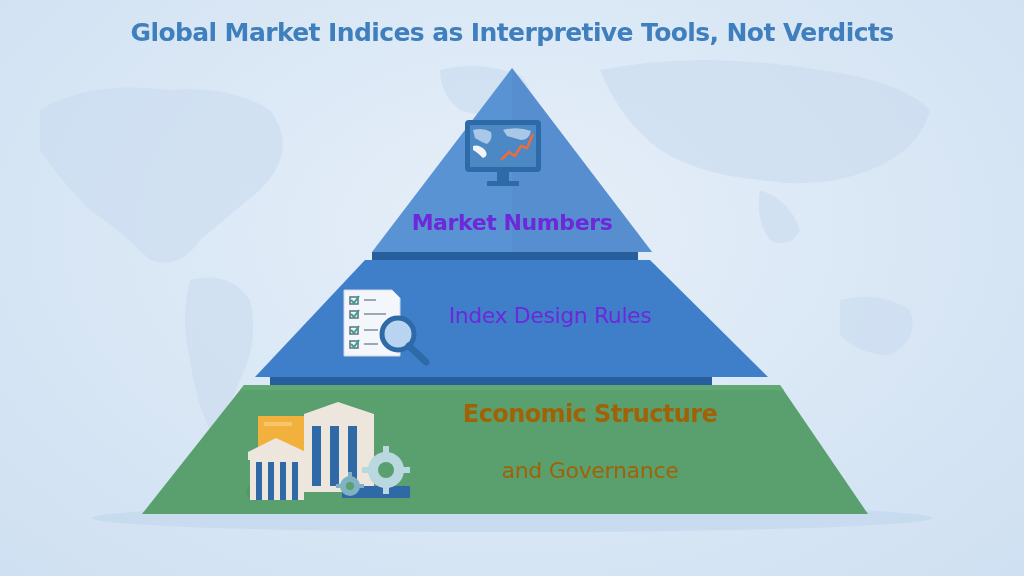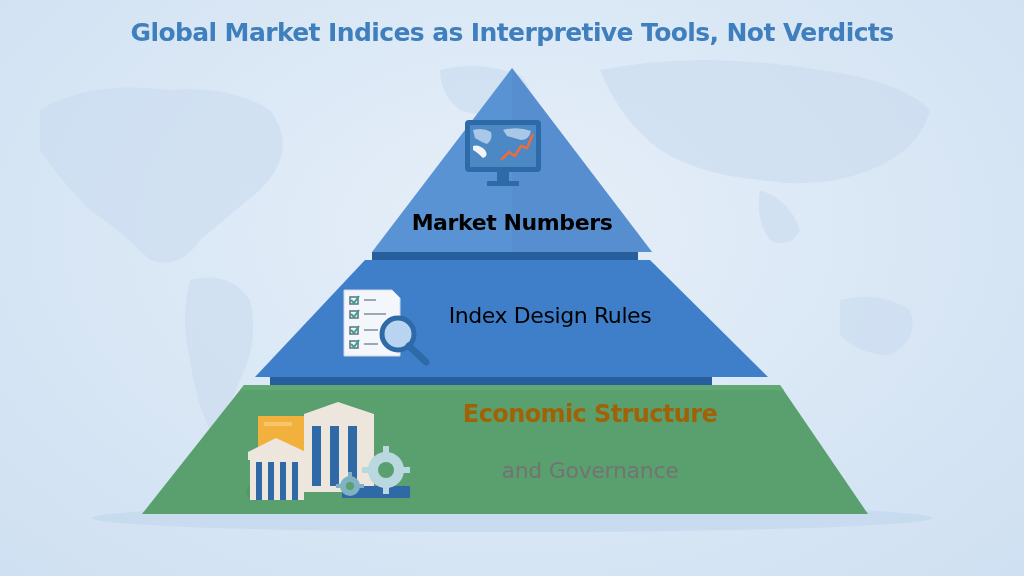--- a/index.html
+++ b/index.html
@@ -4,25 +4,25 @@
 <style>
   html,body{margin:0;padding:0;}
   body{width:1024px;height:576px;overflow:hidden;position:relative;
     background:radial-gradient(ellipse at 50% 40%, #e6eff9 0%, #d9e7f5 55%, #cfe0f2 100%);
     font-family:"Liberation Sans", "DejaVu Sans", sans-serif;}
   .map{position:absolute;left:0;top:0;width:1024px;height:576px;}
   .title{position:absolute;left:0;top:18px;width:1024px;text-align:center;
     font-family:"DejaVu Sans", sans-serif;font-size:25px;font-weight:bold;color:#3f7fbd;
     letter-spacing:-0.6px;}
   .pyr{position:absolute;left:0;top:0;width:1024px;height:576px;}
-  .label{position:absolute;text-align:center;color:#000000;font-family:"DejaVu Sans", sans-serif;}
+  .label{position:absolute;text-align:center;color:#6d28d9;font-family:"DejaVu Sans", sans-serif;}
   .lbl-top{left:382px;top:210px;width:260px;font-size:22px;font-weight:bold;letter-spacing:-0.4px;}
   .lbl-mid{left:420px;top:303px;width:260px;font-size:22px;font-weight:normal;letter-spacing:-0.4px;}
   .lbl-bot1{left:440px;top:400px;width:300px;font-size:24px;font-weight:bold;letter-spacing:-0.6px;color:#a16207;}
-  .lbl-bot2{left:440px;top:458px;width:300px;font-size:22px;color:#737373;letter-spacing:-0.3px;}
+  .lbl-bot2{left:440px;top:458px;width:300px;font-size:22px;color:#a16207;letter-spacing:-0.3px;}
   .icon{position:absolute;}
 </style>
 </head>
 <body>
 
 <svg class="map" viewBox="0 0 1024 576">
   <g fill="#c9dbef" opacity="0.55">
     <path d="M40 110 Q90 80 170 90 Q230 85 270 110 Q300 150 260 190 Q230 215 200 240 Q180 270 150 260 Q120 230 90 210 Q60 180 40 150 Z"></path>
     <path d="M190 280 Q230 270 250 300 Q260 340 240 380 Q225 420 210 430 Q195 400 190 360 Q180 320 190 280 Z"></path>
     <path d="M440 70 Q480 60 520 75 Q540 95 520 110 Q490 120 460 110 Q440 95 440 70 Z"></path>

